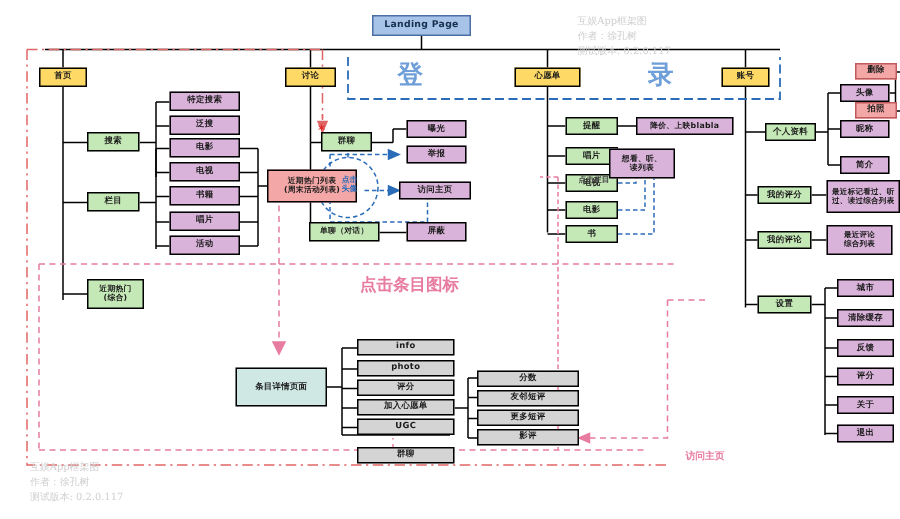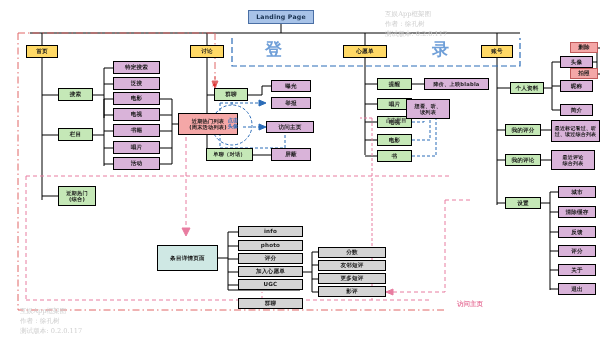--- a/index.html
+++ b/index.html
@@ -248,20 +248,21 @@
 
   <div class="watermark" style="left:385px;top:10px;">互娱App框架图
 作者：徐孔树
 测试版本: 0.2.0.117</div>
   <div class="watermark" style="left:20px;top:307px;">互娱App框架图
 作者：徐孔树
 测试版本: 0.2.0.117</div>
   <div class="bigchar" style="left:265px;top:38px;">登</div>
   <div class="bigchar" style="left:432px;top:38px;">录</div>
 
+  <div class="pinklabel" style="left:240px;top:182px;font-size:11px;">点击条目图标</div>
   <div class="pinklabel" style="left:457px;top:300px;font-size:6.5px;">访问主页</div>
   <div class="bluelabel" style="left:220px;top:117px;width:26px;">点击
 头像</div>
   <div class="bluelabel" style="left:378px;top:117px;width:36px;color:#444;">点击栏目</div>
   <div class="star" style="left:211px;top:82px;">✶</div>
 
   <div class="node n-blue" style="left:248px;top:10px;width:66px;height:14px;font-size:6.2px;">Landing Page</div>
 
   <div class="node n-yellow" style="left:26px;top:45px;width:32px;height:13px;">首页</div>
   <div class="node n-green" style="left:58px;top:88px;width:35px;height:13px;">搜索</div>

